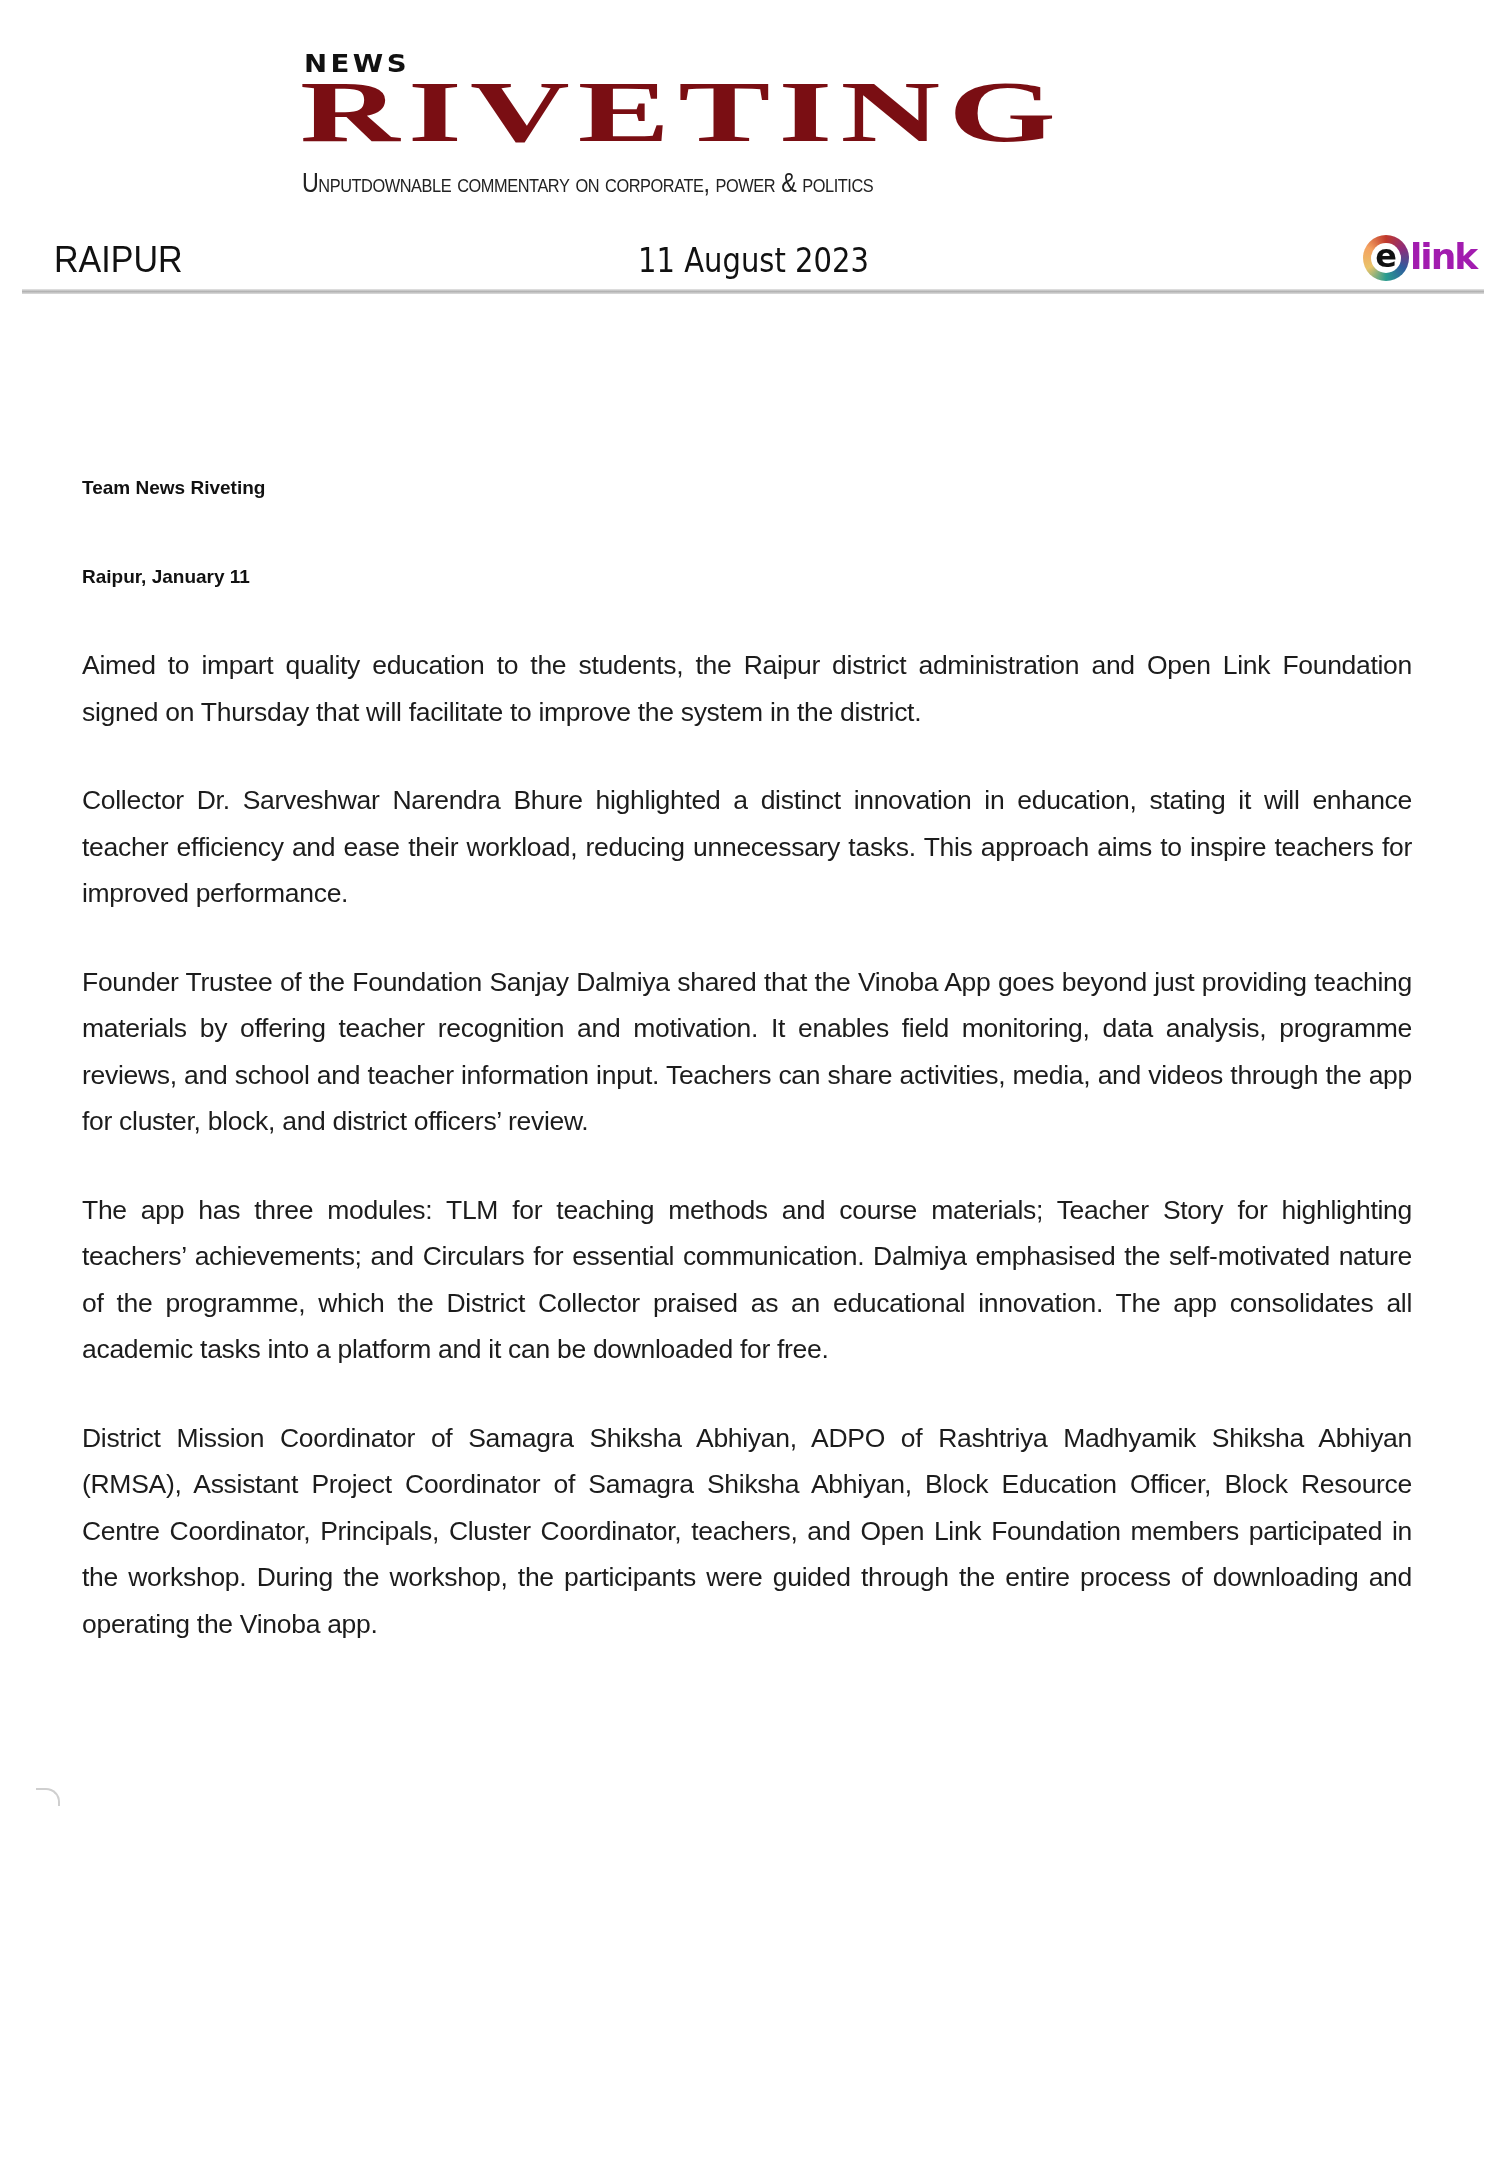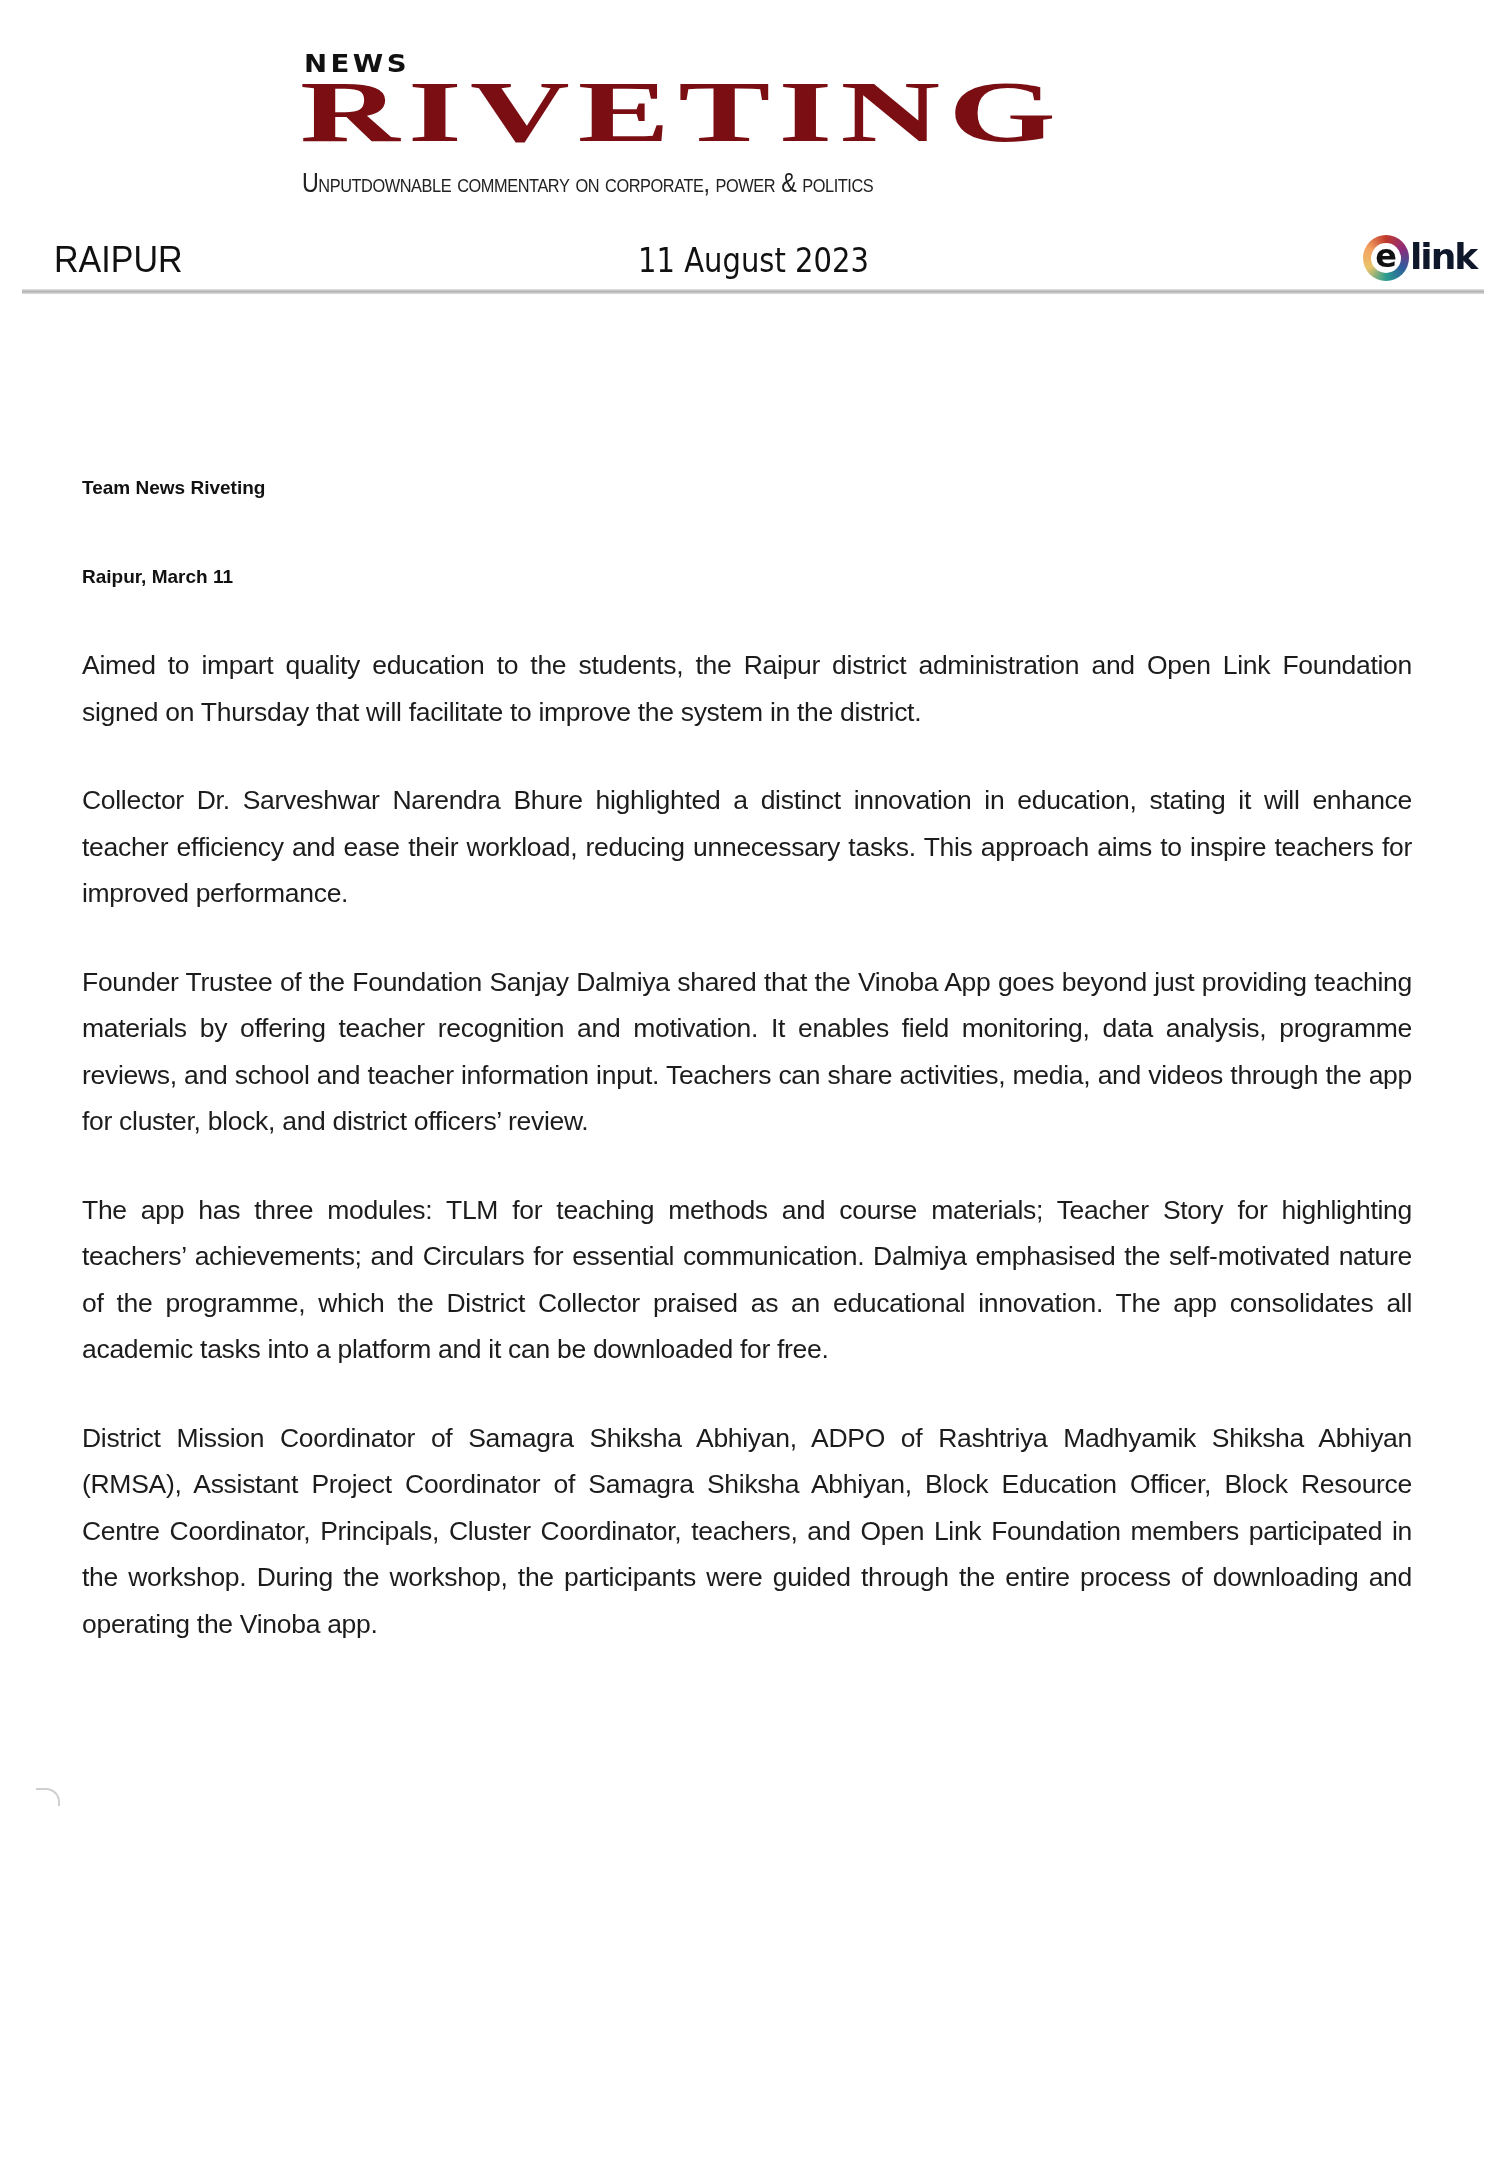--- a/index.html
+++ b/index.html
@@ -122,21 +122,21 @@
       line-height: 26px;
       text-align: center;
     }
     .elink-text {
       position: absolute;
       left: 47px;
       top: 0;
       font-family: "DejaVu Sans", sans-serif;
       font-weight: bold;
       font-size: 36px;
-      color: #0f172a;
+      color: #a21caf;
       letter-spacing: -2px;
       line-height: 48px;
     }
     .rule {
       position: absolute;
       left: 22px;
       top: 289px;
       width: 1462px;
       height: 5px;
       background: linear-gradient(#e6e6e6, #b3b3b3 50%, #dcdcdc);
@@ -192,21 +192,21 @@
       <div class="elink-e-inner">e</div>
     </div>
     <div class="elink-text">link</div>
   </div>
 </section>
 
 <div class="rule"></div>
 
 <article class="article">
   <p class="byline">Team News Riveting</p>
-  <p class="placeline">Raipur, March 11</p>
+  <p class="placeline">Raipur, January 11</p>
   <p class="para">Aimed to impart quality education to the students, the Raipur district administration and Open Link Foundation signed on Thursday that will facilitate to improve the system in the district.</p>
   <p class="para">Collector Dr. Sarveshwar Narendra Bhure highlighted a distinct innovation in education, stating it will enhance teacher efficiency and ease their workload, reducing unnecessary tasks. This approach aims to inspire teachers for improved performance.</p>
   <p class="para">Founder Trustee of the Foundation Sanjay Dalmiya shared that the Vinoba App goes beyond just providing teaching materials by offering teacher recognition and motivation. It enables field monitoring, data analysis, programme reviews, and school and teacher information input. Teachers can share activities, media, and videos through the app for cluster, block, and district officers’ review.</p>
   <p class="para">The app has three modules: TLM for teaching methods and course materials; Teacher Story for highlighting teachers’ achievements; and Circulars for essential communication. Dalmiya emphasised the self-motivated nature of the programme, which the District Collector praised as an educational innovation. The app consolidates all academic tasks into a platform and it can be downloaded for free.</p>
   <p class="para">District Mission Coordinator of Samagra Shiksha Abhiyan, ADPO of Rashtriya Madhyamik Shiksha Abhiyan (RMSA), Assistant Project Coordinator of Samagra Shiksha Abhiyan, Block Education Officer, Block Resource Centre Coordinator, Principals, Cluster Coordinator, teachers, and Open Link Foundation members participated in the workshop. During the workshop, the participants were guided through the entire process of downloading and operating the Vinoba app.</p>
 </article>
 
 <div class="corner-mark"></div>
 
 </body></html>

